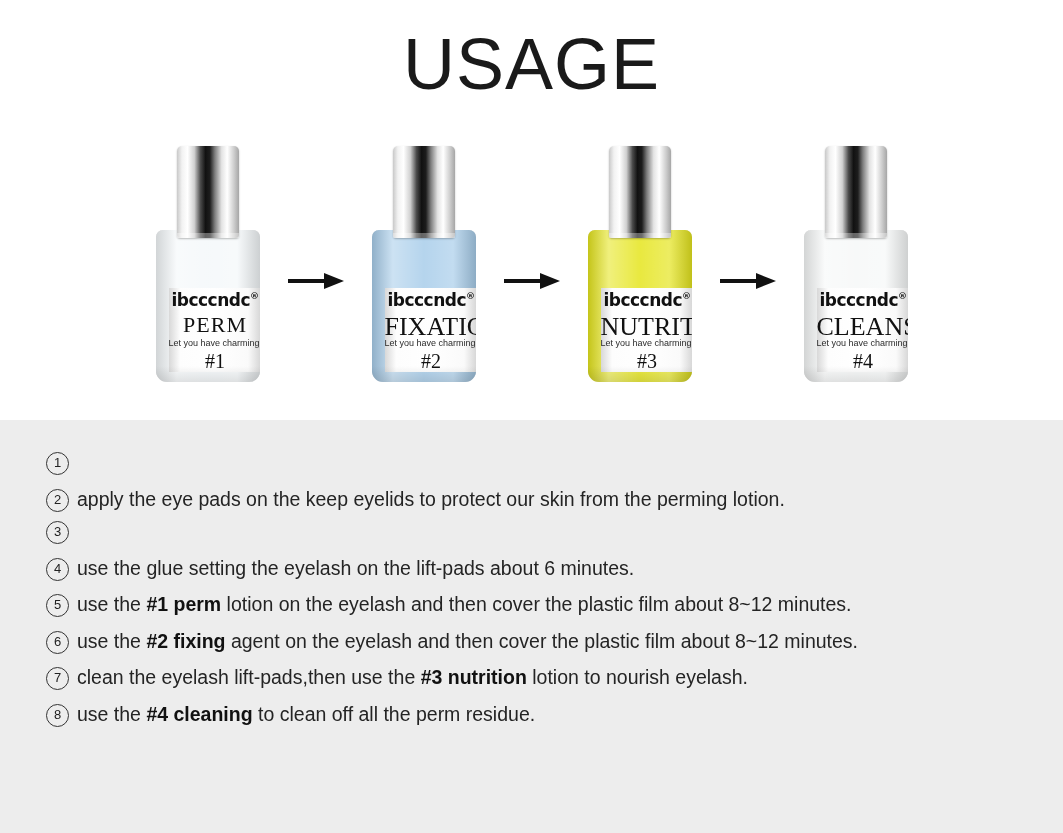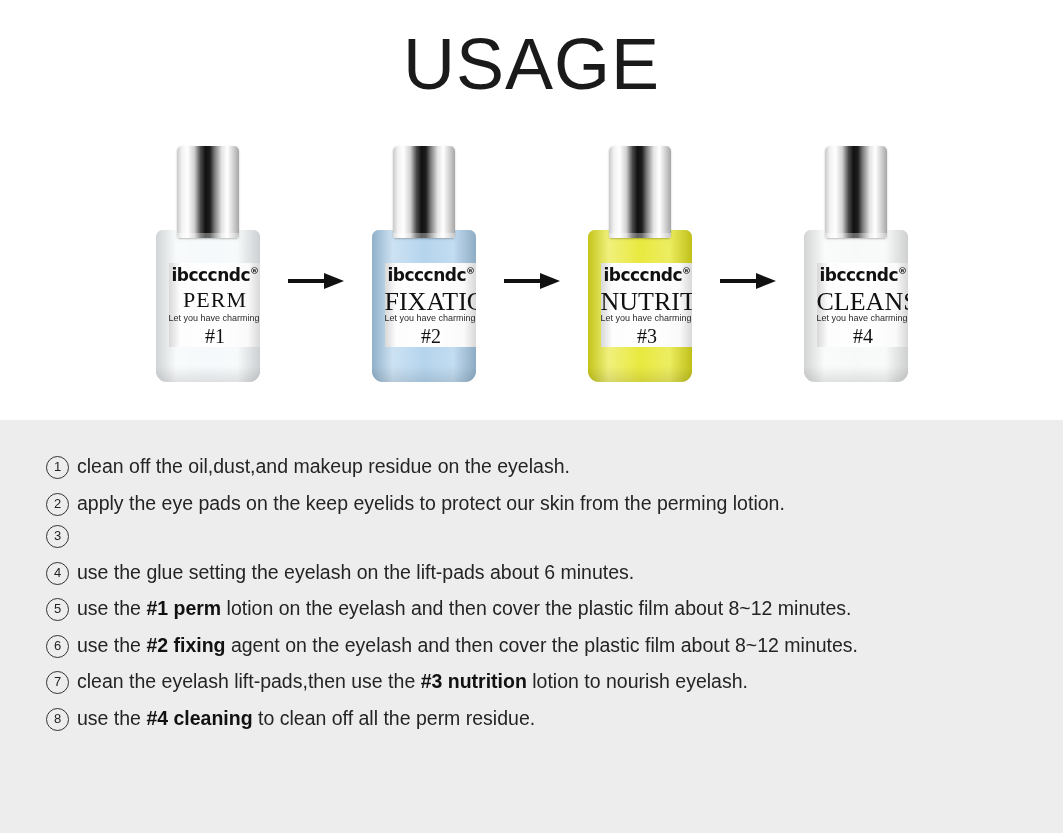--- a/index.html
+++ b/index.html
@@ -169,21 +169,21 @@
         rgba(255,255,255,.42) 20%,
         rgba(255,255,255,.15) 50%,
         rgba(255,255,255,.30) 78%,
         rgba(0,0,0,.16) 100%);
   }
 
   
   .label-band {
     position: absolute;
     left: -2px; right: -2px;
-    top: 33px;
+    top: 58px;
     height: 84px;
     background: linear-gradient(to right,
         #d8d8d8 0%,
         #fdfdfd 12%,
         #ffffff 50%,
         #fafafa 85%,
         #d2d2d2 100%);
     z-index: 3;
     overflow: hidden;
     margin-left: 15px;
@@ -400,21 +400,20 @@
       </div>
     </div>
 
   </div>
 </div>
 
 <div id="instructions-panel">
   <div id="instruction-list">
       <div class="instruction-row">
         <span class="step-num">1</span>
-        <span class="step-text">clean off the oil,dust,and makeup residue on the eyelash.</span>
       </div>
       <div class="instruction-row">
         <span class="step-num">2</span>
         <span class="step-text">apply the eye pads on the keep eyelids to protect our skin from the perming lotion.</span>
       </div>
       <div class="instruction-row">
         <span class="step-num">3</span>
       </div>
       <div class="instruction-row">
         <span class="step-num">4</span>

